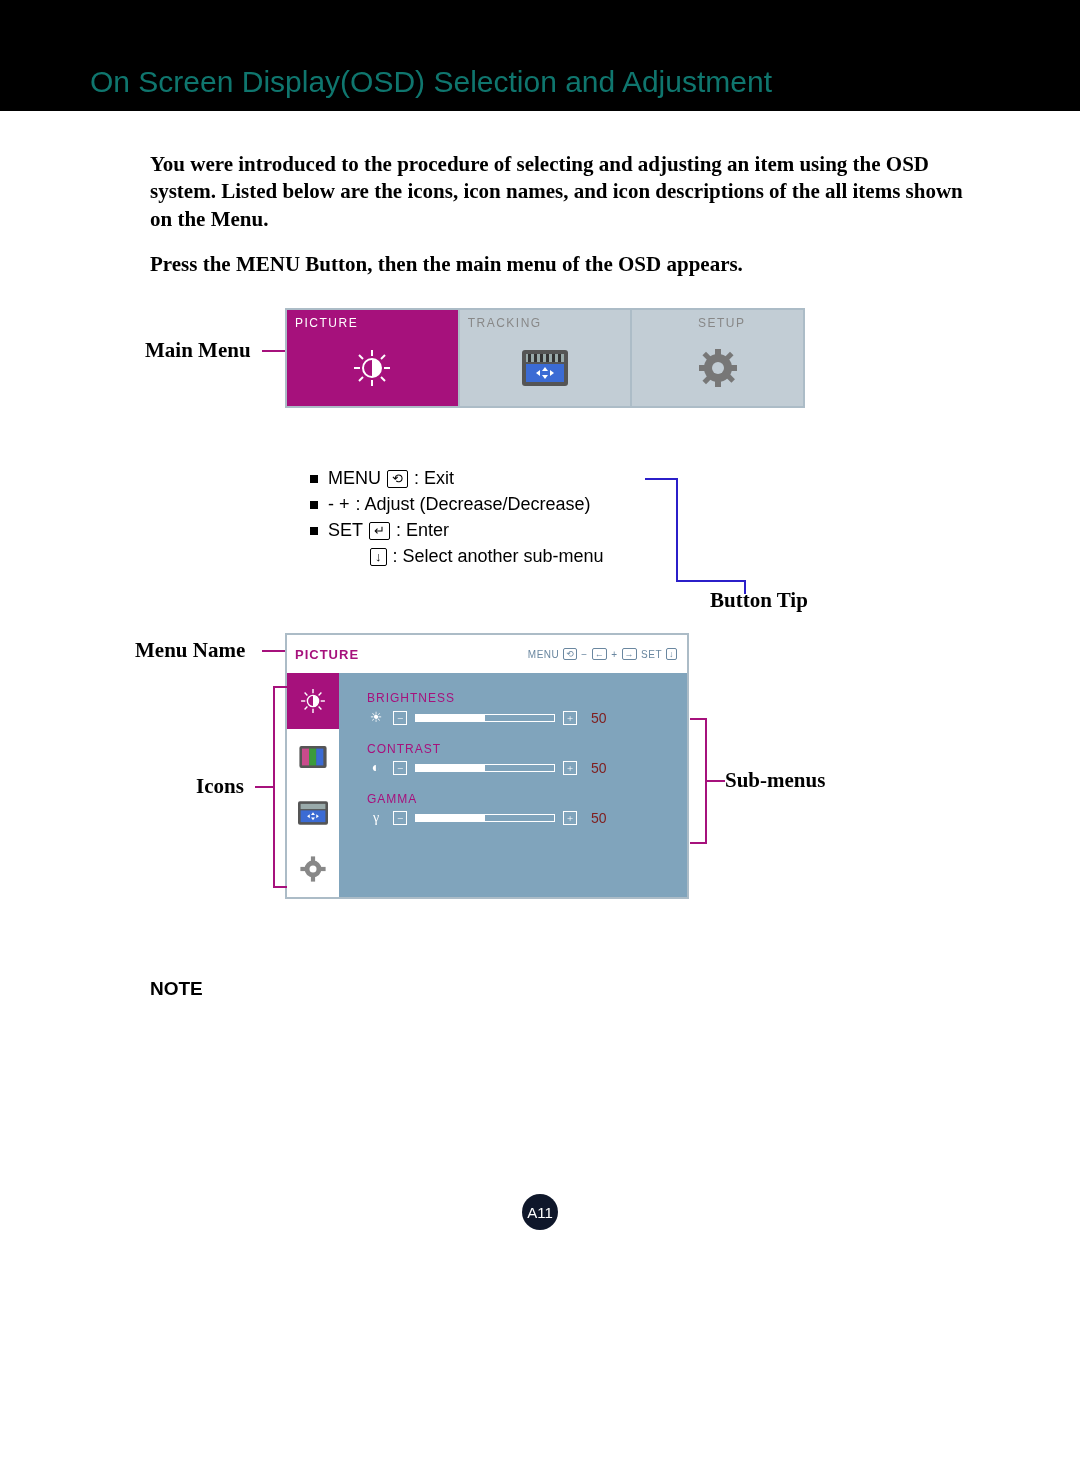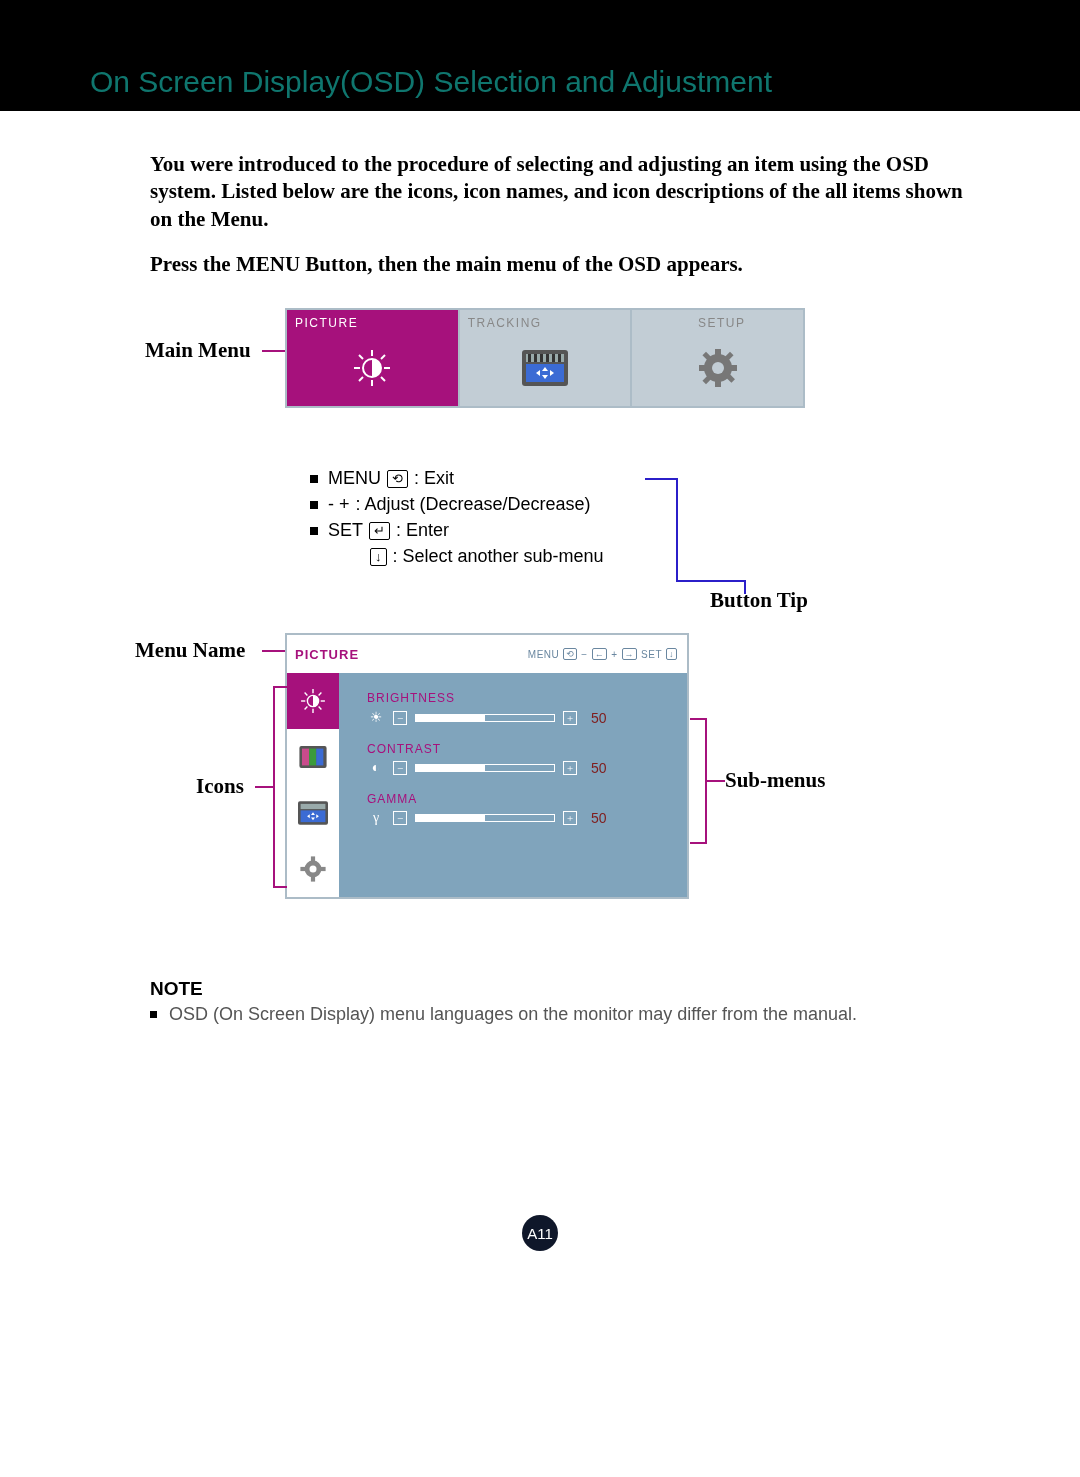--- a/index.html
+++ b/index.html
@@ -297,20 +297,16 @@
     <div class="callout" style="top: 460px; left: 575px;">Sub-menus</div>
     <div class="line-red" style="top: 472px; left: 555px; width: 20px; height: 2px;"></div>
     <div class="line-red" style="top: 410px; left: 555px; width: 2px; height: 126px;"></div>
     <div class="line-red" style="top: 410px; left: 540px; width: 17px; height: 2px;"></div>
     <div class="line-red" style="top: 534px; left: 540px; width: 17px; height: 2px;"></div>
 
   </div>
 
   <div class="note">
     <div class="note-heading">NOTE</div>
-    <div class="note-body">
-        <span class="sq"></span>
-        <span>OSD (On Screen Display) menu languages on the monitor may differ from the manual.</span>
-      </div>
   </div>
 </div>
 
 <div class="page-badge">A11</div>
 
 </body></html>

